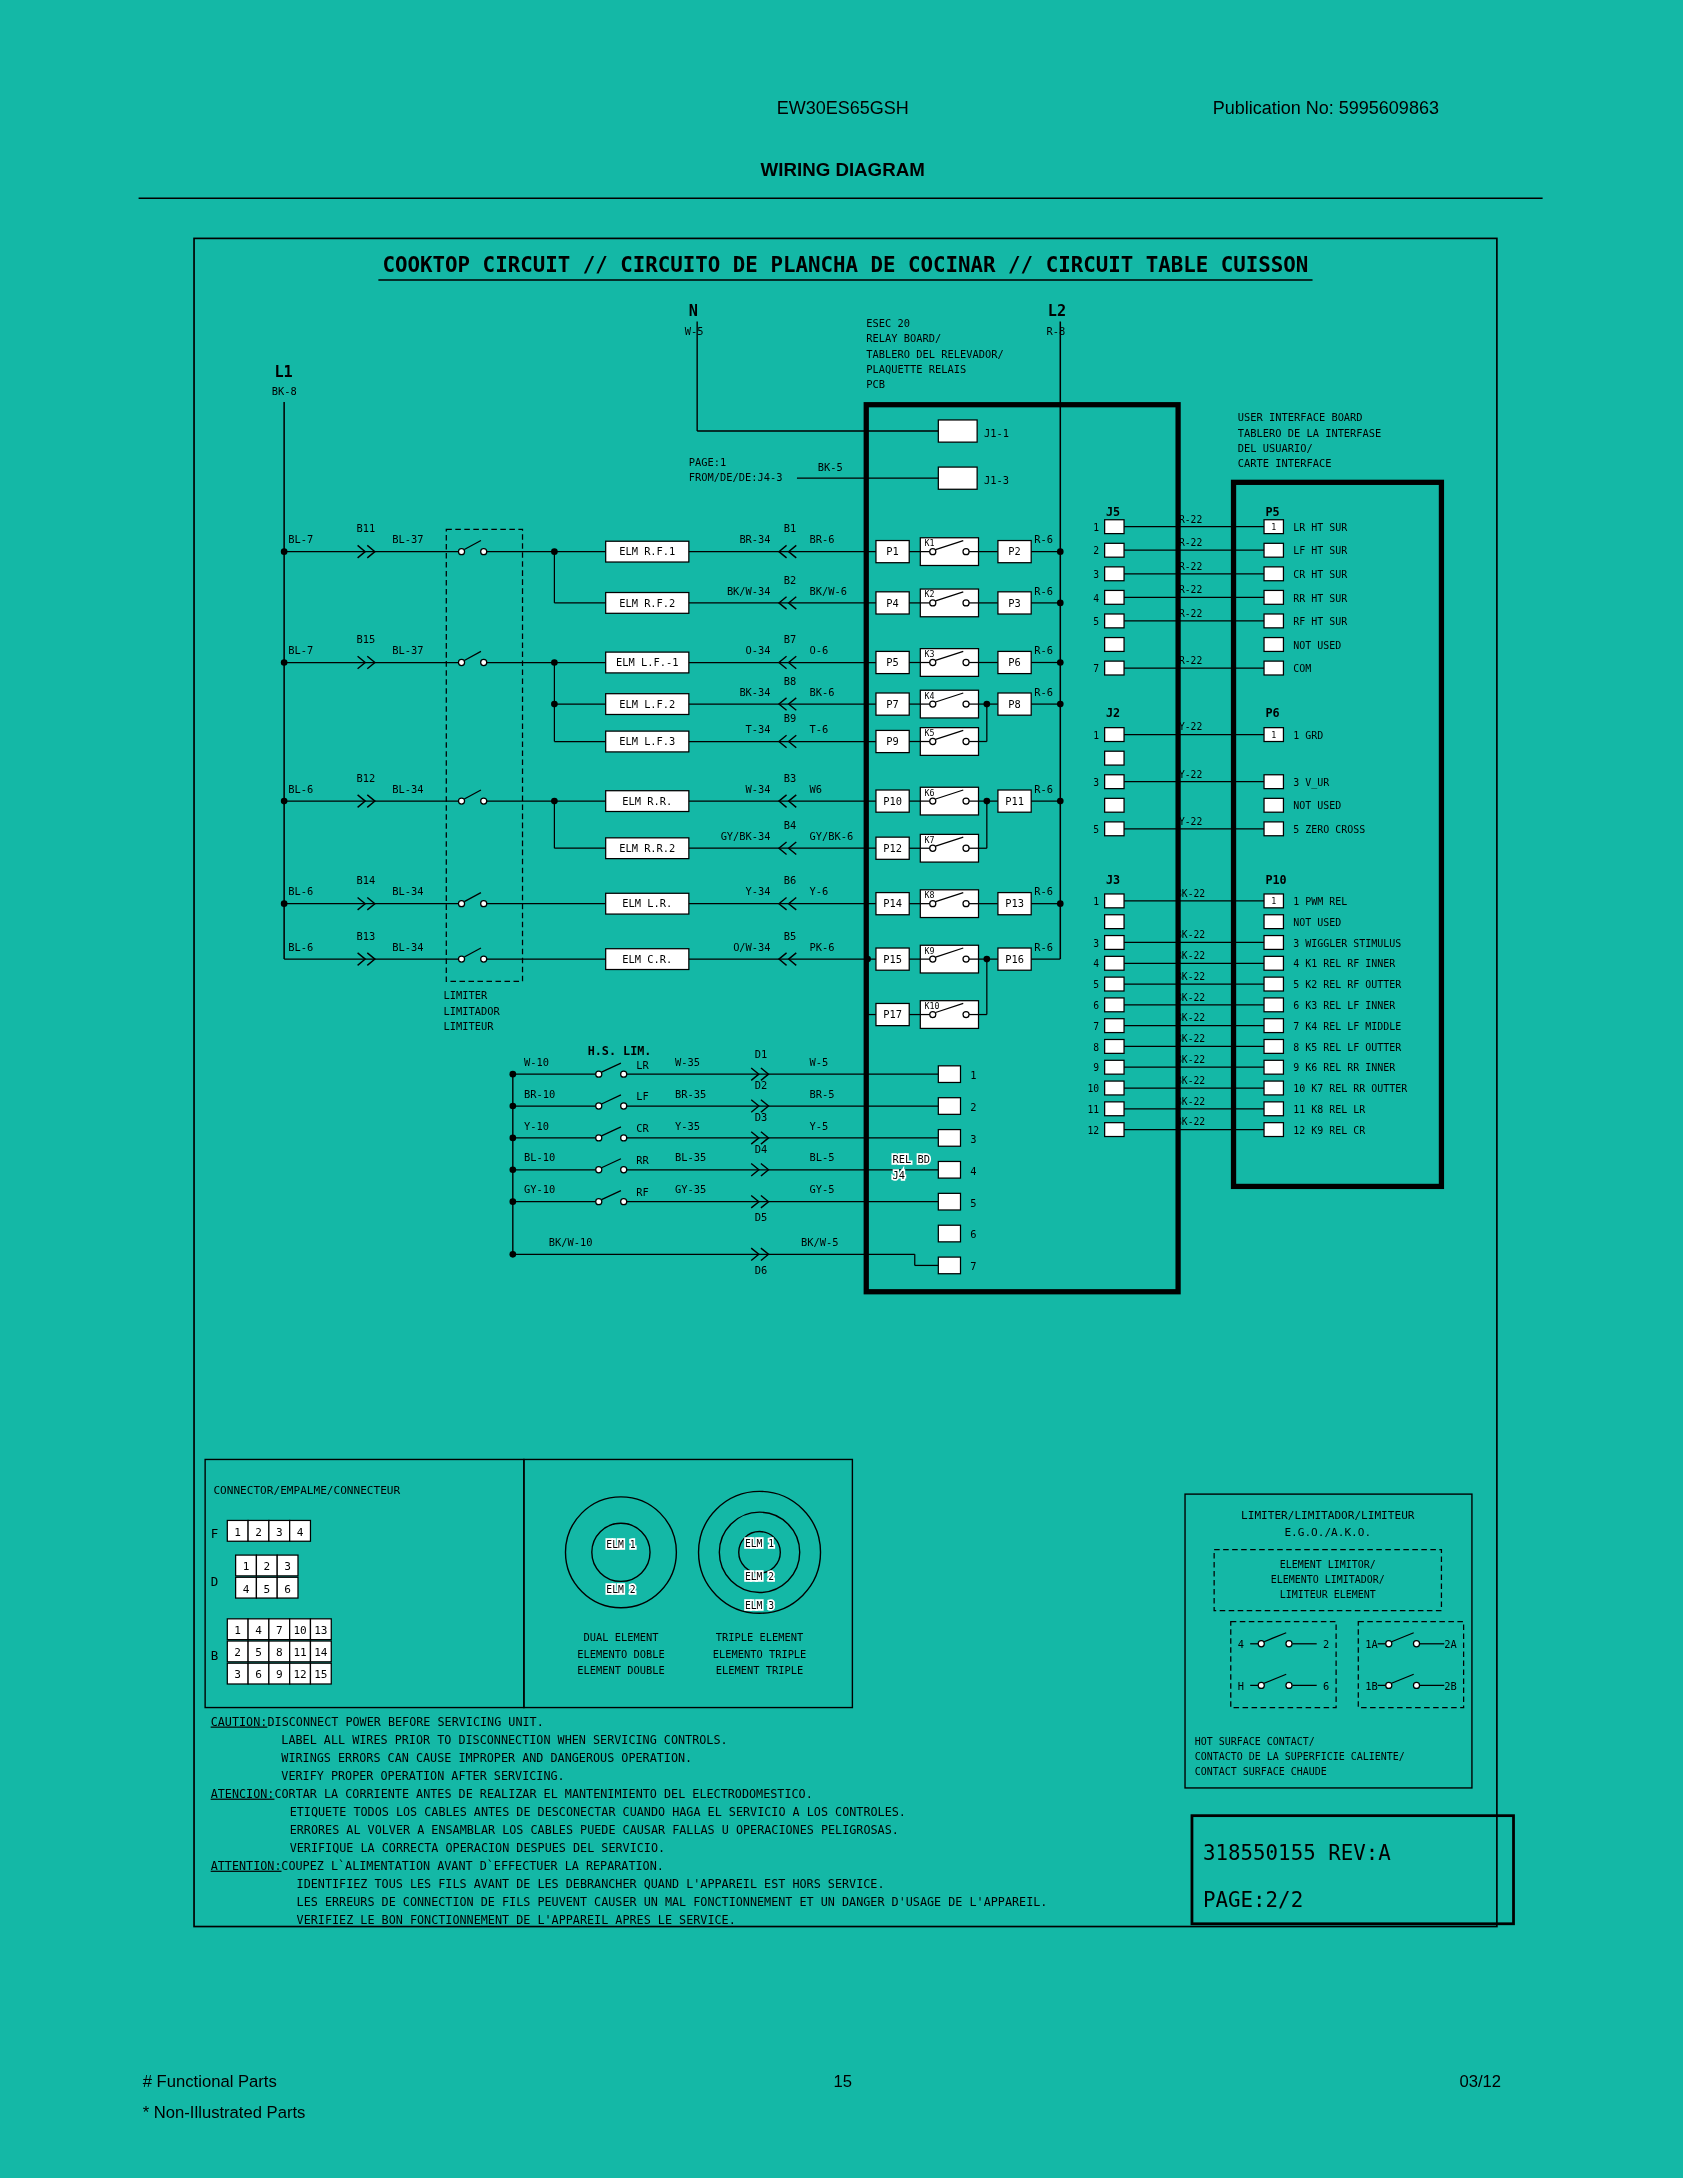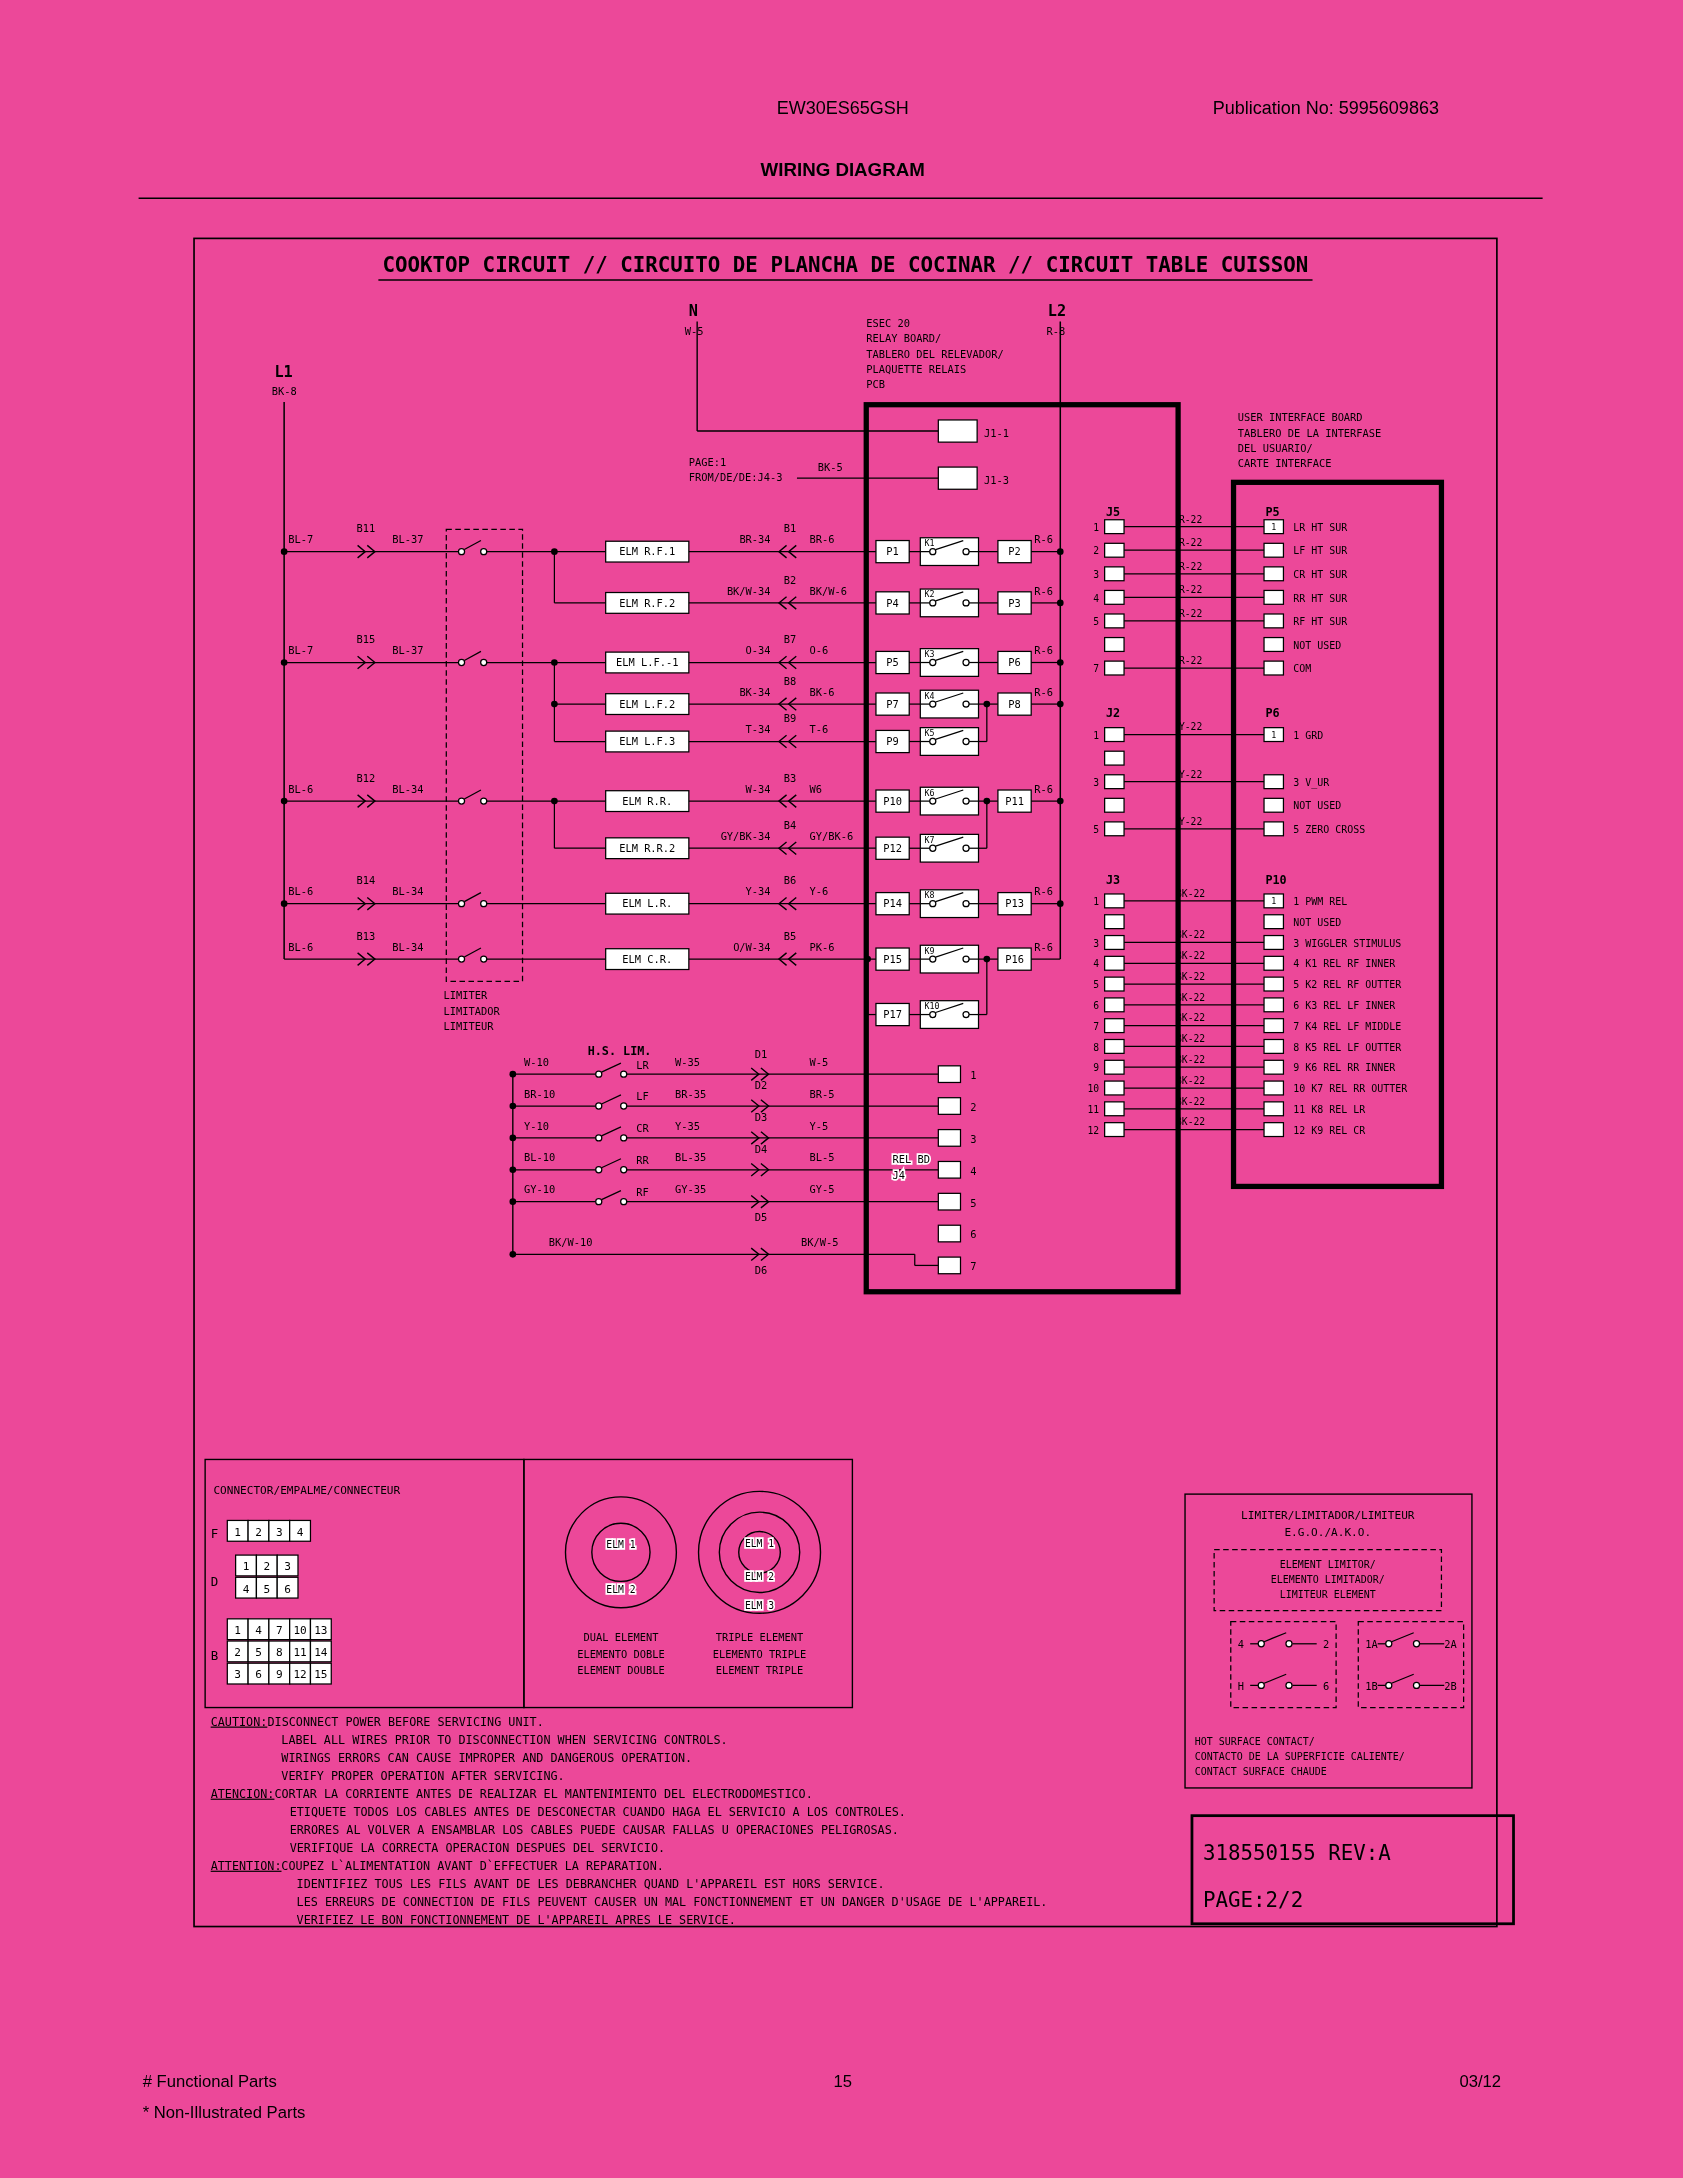--- a/index.html
+++ b/index.html
@@ -1,16 +1,16 @@
 <!DOCTYPE html>
 <html><head>
 <meta charset="utf-8">
 <style>
   html,body{margin:0;padding:0;background:#ffffff;}
-  .page{position:relative;width:1683px;height:2178px;background:#ec4899;overflow:hidden;}
+  .page{position:relative;width:1683px;height:2178px;background:#14b8a6;overflow:hidden;}
   svg{display:block;}
   svg text{font-family:"DejaVu Sans Mono",monospace;fill:#000;}
   svg text.sans{font-family:"Liberation Sans",sans-serif;}
 </style>
 </head>
 <body>
 
 <div class="page">
   <svg id="schematic" width="1683" height="2178" viewBox="0 0 1700 2200">
     <g id="gmain" transform="scale(1.4)">

